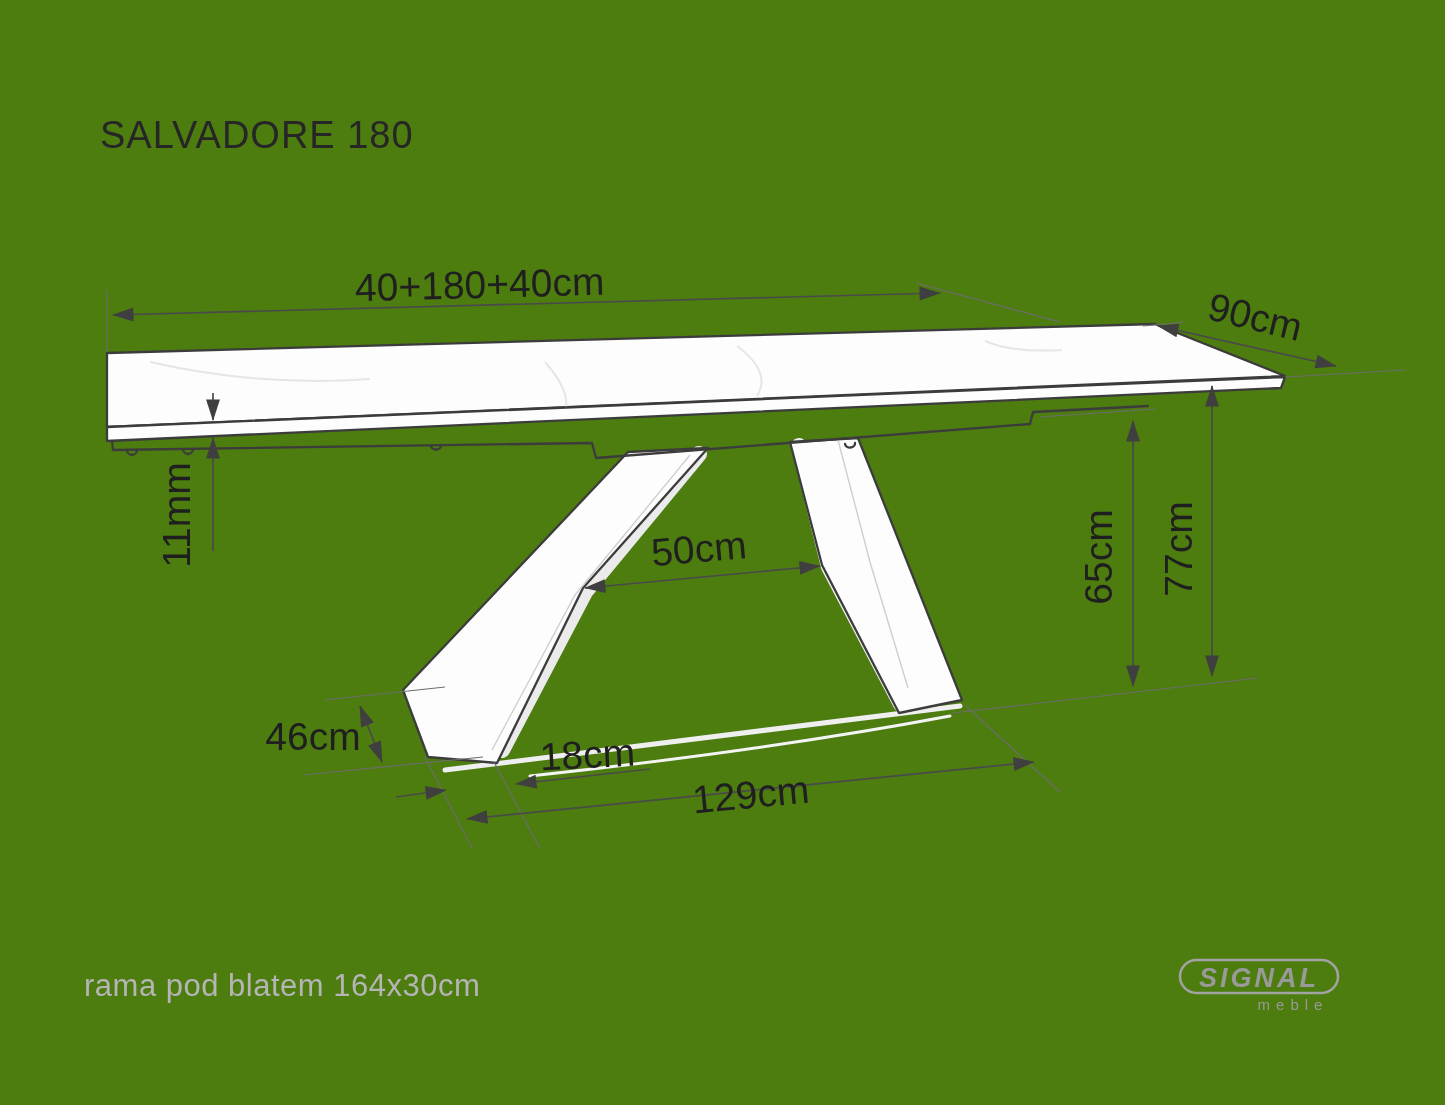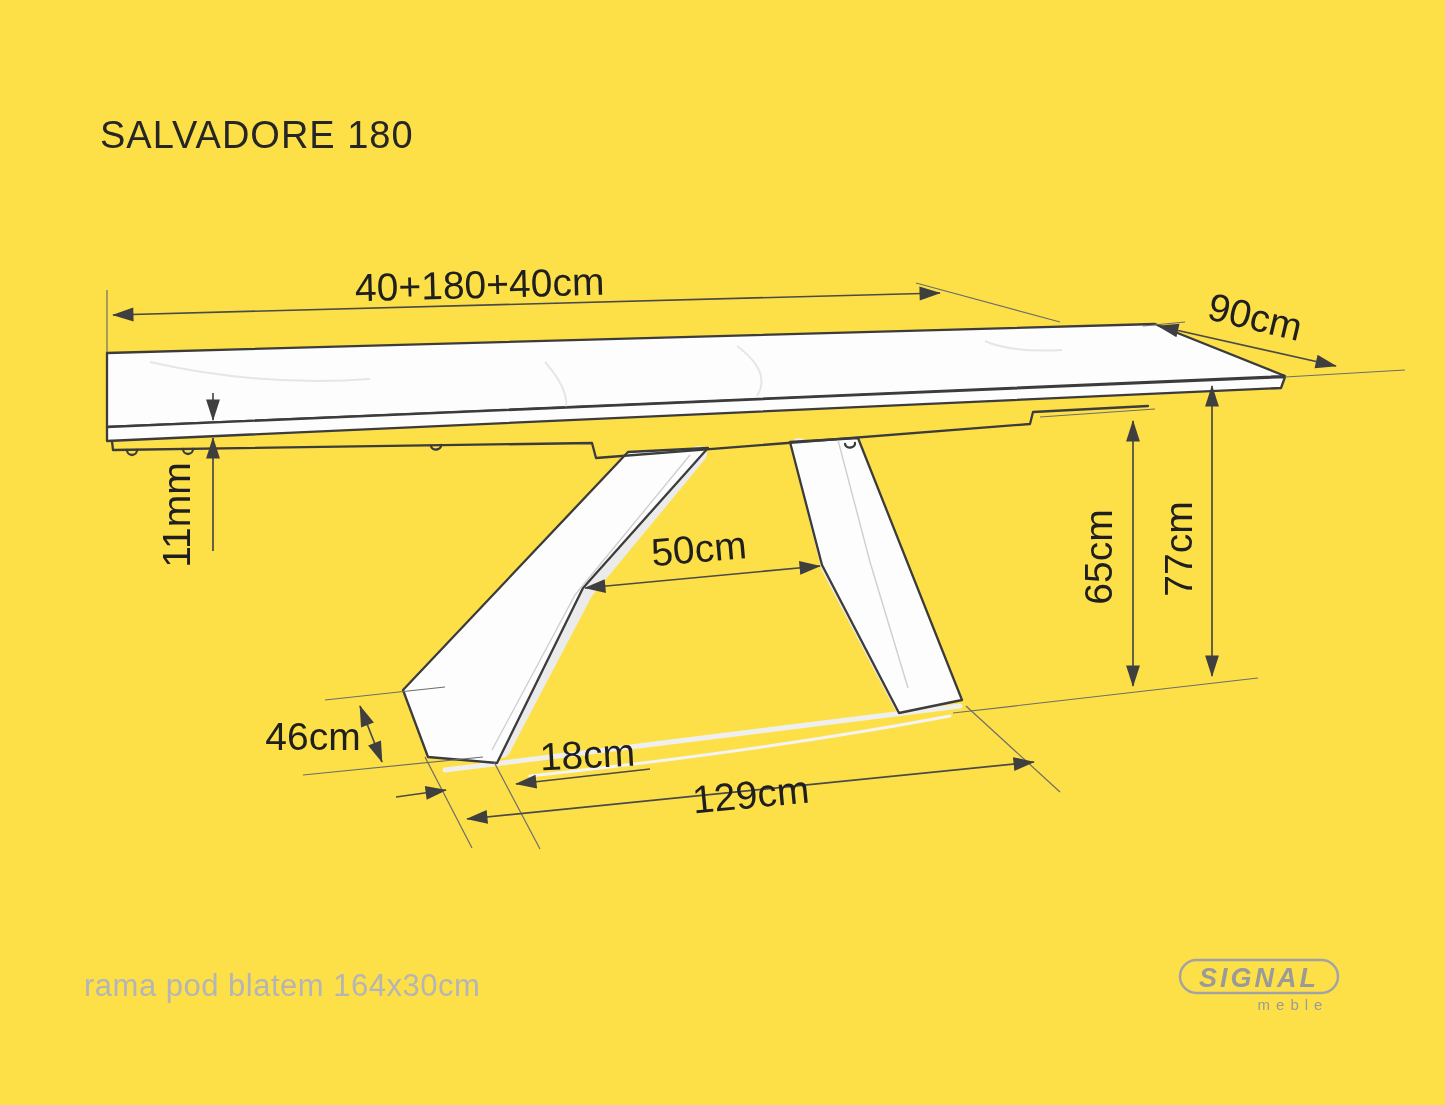--- a/index.html
+++ b/index.html
@@ -1,16 +1,16 @@
 <!DOCTYPE html>
 <html><head>
 <meta charset="utf-8">
 <style>
   html,body{margin:0;padding:0;background:#ffffff;}
-  .stage{position:relative;width:1445px;height:1105px;background:#fde047;overflow:hidden;
+  .stage{position:relative;width:1445px;height:1105px;background:#4d7c0f;overflow:hidden;
          font-family:"Liberation Sans",sans-serif;}
   svg{display:block}
   .outline{fill:none;stroke:#3c3c3c;stroke-width:2.3;stroke-linejoin:round;stroke-linecap:round;}
   .facefill{fill:#fdfdfd;stroke:#3c3c3c;stroke-width:2.3;stroke-linejoin:round;}
   .innerface{fill:none;stroke:#ebebeb;stroke-width:16;stroke-linecap:round;}
   .innerline{fill:none;stroke:#cfcfcf;stroke-width:1.4;}
   .vein{fill:none;stroke:#e6e6e6;stroke-width:2;}
   .shadow{fill:none;stroke:#efefef;stroke-width:5;stroke-linecap:round;}
   .dim{fill:none;stroke:#4a4a4a;stroke-width:1.7;}
   .ext{fill:none;stroke:#6d6d6d;stroke-width:1.2;}

